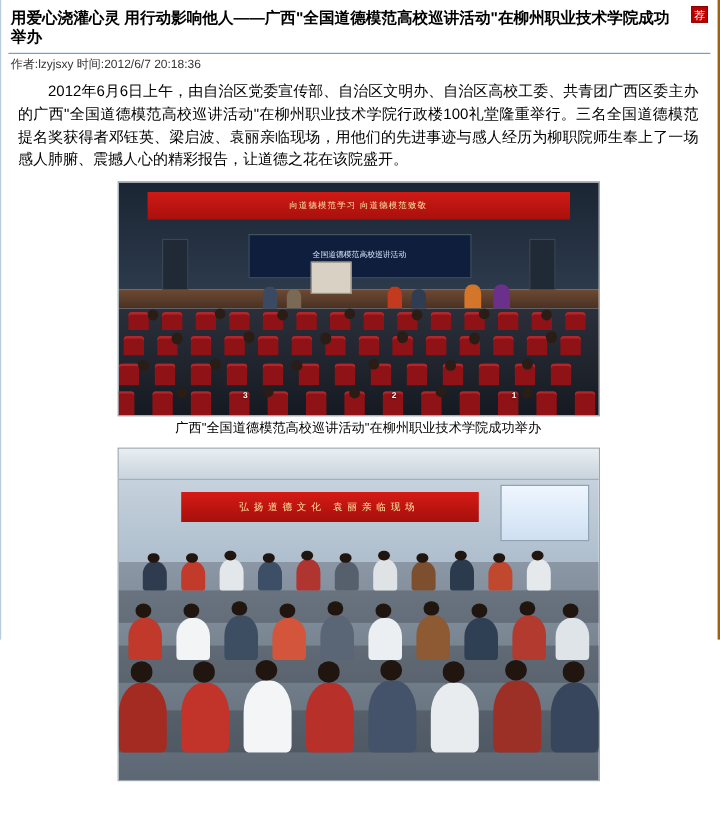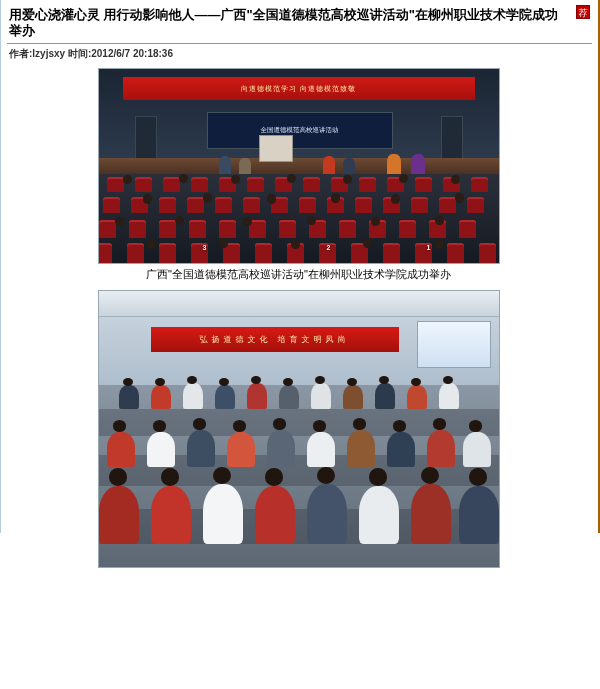--- a/index.html
+++ b/index.html
@@ -53,21 +53,20 @@
     line-height: 14px;
     text-align: center;
     border: 1px solid #8b0000;
     box-sizing: border-box;
   }
   .meta-line {
     margin: 3px 0 0 8px;
     font-size: 10px;
     color: #333;
     line-height: 13px;
-    font-weight: bold;
   }
   .article {
     margin: 6px 16px 0 14px;
   }
   .para {
     font-size: 12.5px;
     line-height: 19px;
     color: #000;
     text-indent: 2em;
     text-align: justify;
@@ -219,20 +218,21 @@
 <div class="page">
 
   <div class="title-bar">
     <span class="title-text">用爱心浇灌心灵 用行动影响他人——广西"全国道德模范高校巡讲活动"在柳州职业技术学院成功举办</span>
     <span class="title-badge">荐</span>
   </div>
 
   <div class="meta-line">作者:lzyjsxy 时间:2012/6/7 20:18:36</div>
 
   <div class="article">
+    <p class="para">2012年6月6日上午，由自治区党委宣传部、自治区文明办、自治区高校工委、共青团广西区委主办的广西"全国道德模范高校巡讲活动"在柳州职业技术学院行政楼100礼堂隆重举行。三名全国道德模范提名奖获得者邓钰英、梁启波、袁丽亲临现场，用他们的先进事迹与感人经历为柳职院师生奉上了一场感人肺腑、震撼人心的精彩报告，让道德之花在该院盛开。</p>
 
     <div class="figure">
       <div class="photo">
         <div class="p1-stage-wall"></div>
         <div class="p1-banner">向道德模范学习 向道德模范致敬</div>
         <div class="p1-screen">全国道德模范高校巡讲活动</div>
         <div class="p1-speaker l"></div>
         <div class="p1-speaker r"></div>
         <div class="p1-stage-floor"></div>
         <div class="p1-podium"></div>
@@ -340,21 +340,21 @@
         <div class="p1-num" style="left:82%;bottom:6%;">1</div>
       </div>
       <div class="caption">广西"全国道德模范高校巡讲活动"在柳州职业技术学院成功举办</div>
     </div>
 
     <div class="figure">
       <div class="photo2">
         <div class="p2-wall"></div>
         <div class="p2-ceil"></div>
         <div class="p2-win"></div>
-        <div class="p2-banner">弘扬道德文化  培育文明风尚</div>
+        <div class="p2-banner">弘扬道德文化  袁丽亲临现场</div>
         <div class="p2-floor"></div>
 
         <div class="p2-crowd">
           <div class="p2-seatrow" style="top:18%;height:14%;"></div>
           <div class="p2-seatrow" style="top:42%;height:16%;"></div>
           <div class="p2-seatrow" style="top:70%;height:18%;"></div>
 
           <div class="p2-p" style="left:5%;top:6%;width:5%;height:12%;background:#2f3b4f;"></div>
           <div class="p2-h" style="left:6%;top:2%;width:2.6%;height:4.5%;"></div>
           <div class="p2-p" style="left:13%;top:6%;width:5%;height:12%;background:#c23b2a;"></div>

